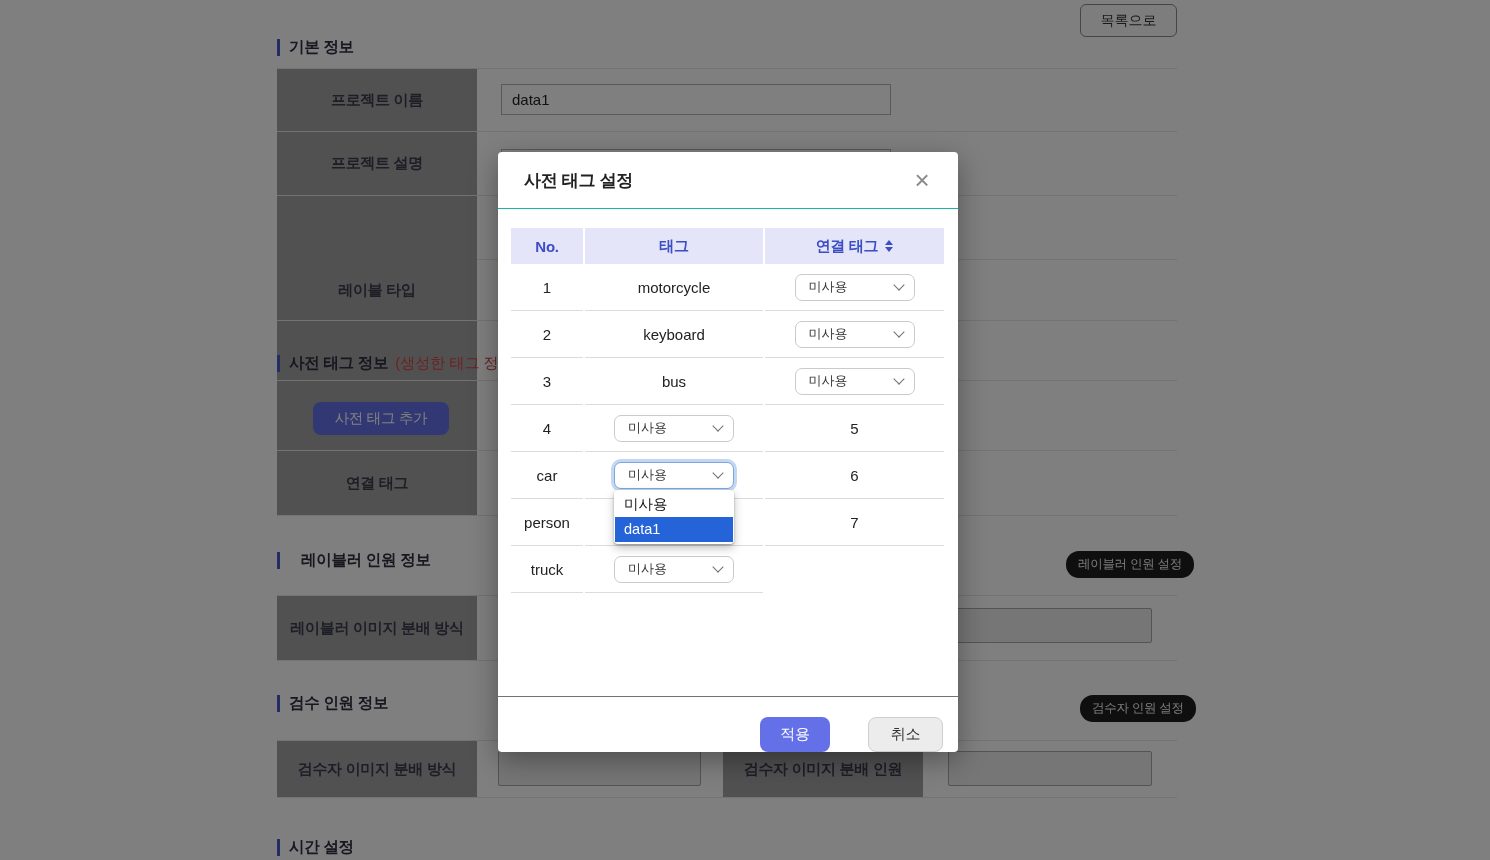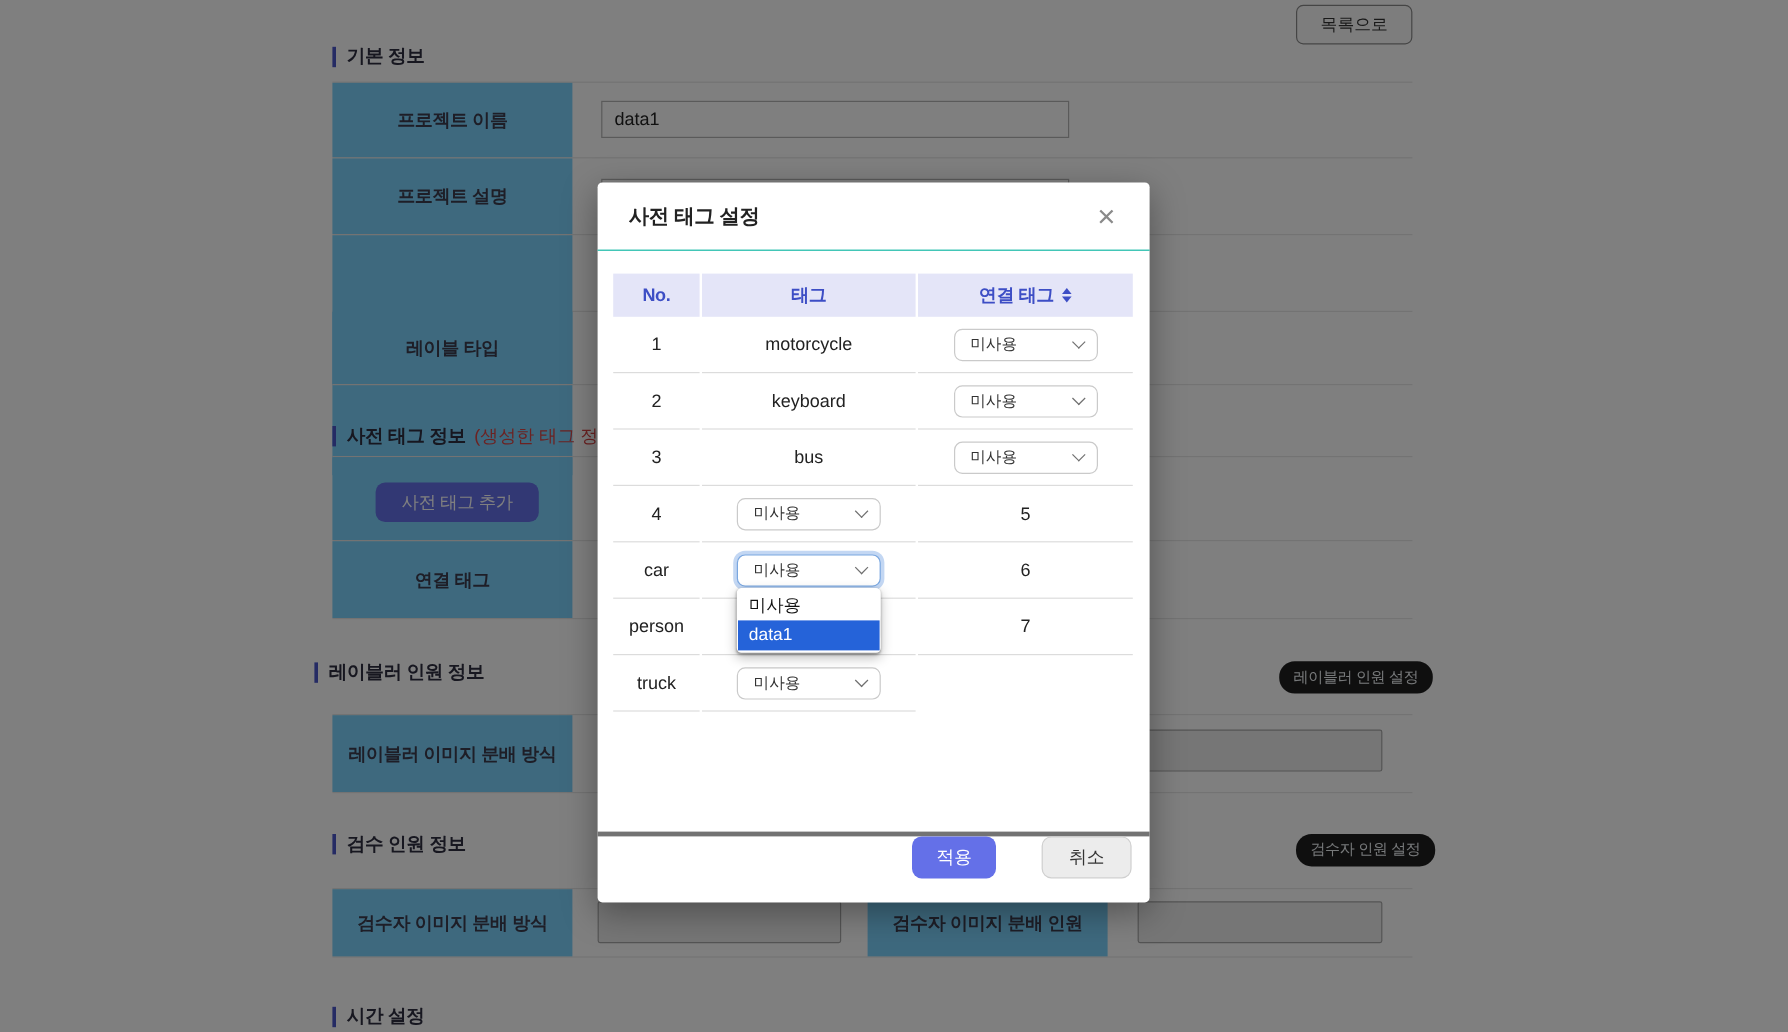--- a/index.html
+++ b/index.html
@@ -11,21 +11,21 @@
   .back-btn{position:absolute;left:1080px;top:4px;width:97px;height:33px;
     background:#fbfbfb;border:1.5px solid #8a8a8a;border-radius:6px;
     font-size:14px;color:#333;font-family:inherit;cursor:pointer;}
   .sec-title{position:absolute;display:flex;align-items:center;height:18px;white-space:nowrap;}
   .sec-bar{width:3px;height:17px;background:#4a56c8;margin-right:9px;}
   .sec-text{font-size:15.5px;font-weight:700;color:#2e2e40;letter-spacing:-0.3px;}
   .sec-note{font-size:15px;color:#d64545;margin-left:7px;font-weight:400;}
 
   .ftable{position:absolute;left:277px;width:900px;border-top:1px solid #e6e6e6;}
   .frow{display:flex;border-bottom:1px solid #e6e6e6;position:relative;}
-  .flabel{width:200px;flex:0 0 200px;background:#7dd3fc;display:flex;align-items:center;
+  .flabel{width:200px;flex:0 0 200px;background:#a3a3a3;display:flex;align-items:center;
     justify-content:center;font-weight:700;font-size:15px;color:#3c3c4e;letter-spacing:-0.3px;}
   .fcontent{position:relative;flex:1;}
   .txt-input{position:absolute;left:24px;top:15px;width:368px;height:29px;border:1px solid #b5b5b5;
     background:#fff;font-size:15px;color:#222;padding:0 10px;font-family:inherit;}
   .txt-area{position:absolute;left:24px;top:17px;width:388px;height:56px;border:1px solid #b5b5b5;background:#fff;}
   .gray-input{position:absolute;background:#ececec;border:1px solid #a8a8a8;height:33px;border-radius:2px;}
   .pill-btn{position:absolute;height:27px;padding:0 12px;display:inline-flex;align-items:center;
     background:#1f1f1f;color:#eef2f5;font-size:12.5px;border:none;border-radius:13px;
     font-family:inherit;cursor:pointer;letter-spacing:-0.3px;}
   .add-btn{position:absolute;left:36px;top:21px;width:136px;height:33px;background:#6470e8;color:#fff;
@@ -58,22 +58,22 @@
     display:flex;align-items:center;justify-content:space-between;padding:0 11px 0 13px;
     font-size:13px;color:#333;cursor:pointer;position:relative;}
   .sel.focused{border-color:#7aa7e0;box-shadow:0 0 0 3px #c3d7f3;}
   .chev{width:7px;height:7px;border-right:1.7px solid #707070;border-bottom:1.7px solid #707070;
     transform:rotate(45deg);margin-top:-4px;flex:0 0 auto;}
   .ddpanel{position:absolute;left:-1px;top:27px;width:118px;background:#fff;border-radius:4px;
     box-shadow:0 1px 2px rgba(0,0,0,.3),0 4px 10px rgba(0,0,0,.25);z-index:30;overflow:hidden;padding:2px 1px;}
   .ddopt{height:25px;display:flex;align-items:center;padding:0 9px;font-size:14.5px;color:#111;cursor:pointer;}
   .ddopt.hl{background:#2563d9;color:#fff;}
 
-  .modal-footer{position:absolute;left:0;right:0;bottom:0;height:55px;border-top:4px solid #737373;
-    display:flex;align-items:flex-start;justify-content:flex-end;padding-right:15px;gap:38px;}
+  .modal-footer{position:absolute;left:0;right:0;bottom:0;height:55px;border-top:1px solid #737373;
+    display:flex;align-items:flex-end;justify-content:flex-end;padding-right:15px;gap:38px;}
   .apply-btn{width:70px;height:35px;background:#6470e8;color:#fff;border:none;border-radius:8px;
     font-size:15px;font-family:inherit;cursor:pointer;letter-spacing:-0.3px;}
   .cancel-btn{width:75px;height:35px;background:#ececec;color:#333;border:1px solid #cfcfcf;border-radius:8px;
     font-size:15px;font-family:inherit;cursor:pointer;letter-spacing:-0.3px;}
 </style>
 </head>
 <body>
 
 <div class="stage">
 
@@ -119,21 +119,21 @@
           <button class="add-btn">사전 태그 추가</button>
         </div>
         <div class="fcontent"></div>
       </div>
       <div class="frow" style="height:64px;">
         <div class="flabel">연결 태그</div>
         <div class="fcontent"></div>
       </div>
     </div>
 
-    <div class="sec-title" style="left:262px;top:551px;">
+    <div class="sec-title" style="left:277px;top:551px;gap:12px;">
       <span class="sec-bar"></span>
       <span class="sec-text">레이블러 인원 정보</span>
     </div>
     <button class="pill-btn" style="left:1066px;top:551px;">레이블러 인원 설정</button>
     <div class="ftable" style="top:595px;">
       <div class="frow" style="height:64px;">
         <div class="flabel">레이블러 이미지 분배 방식</div>
         <div class="fcontent">
           <div class="gray-input" style="left:471px;top:12px;width:202px;"></div>
         </div>

